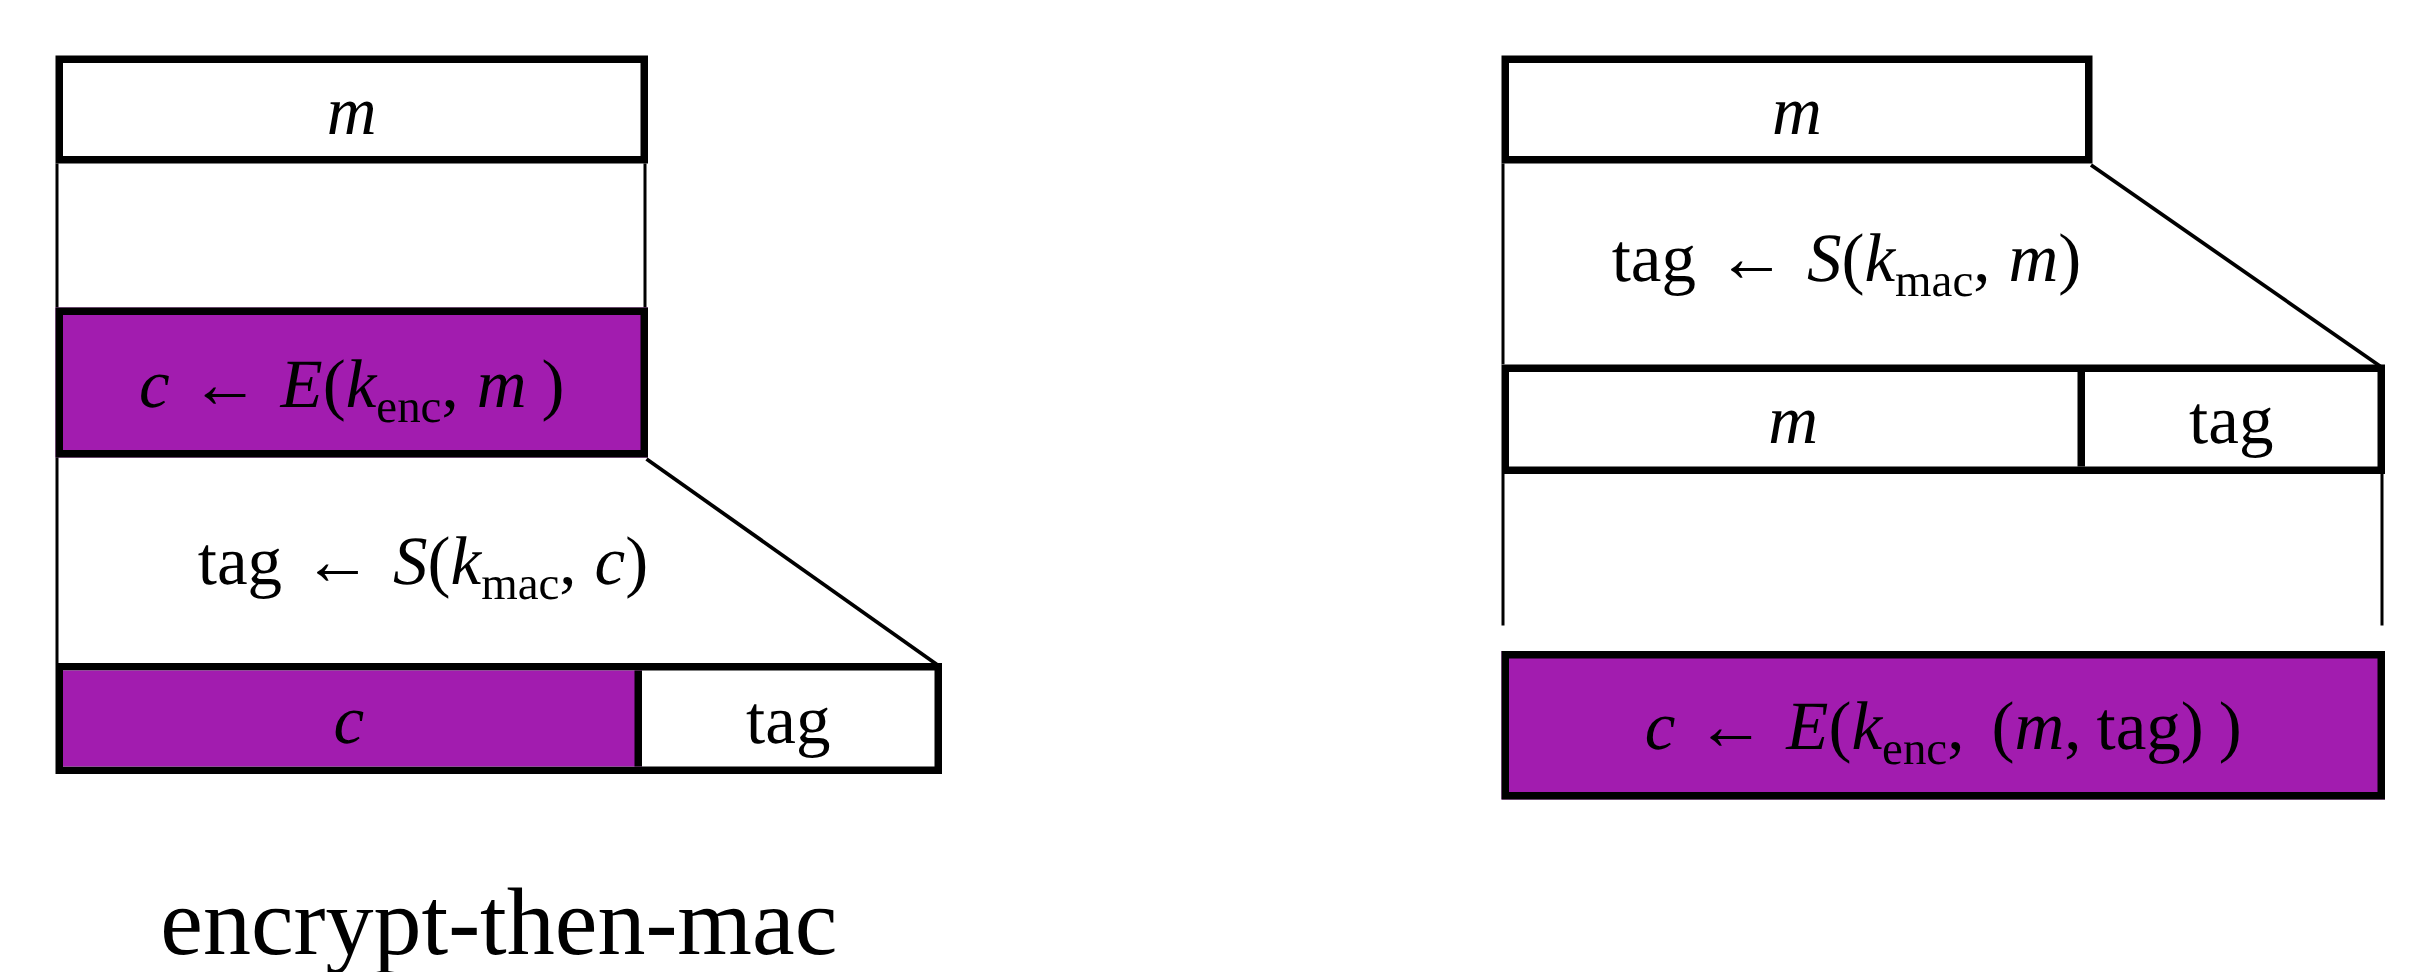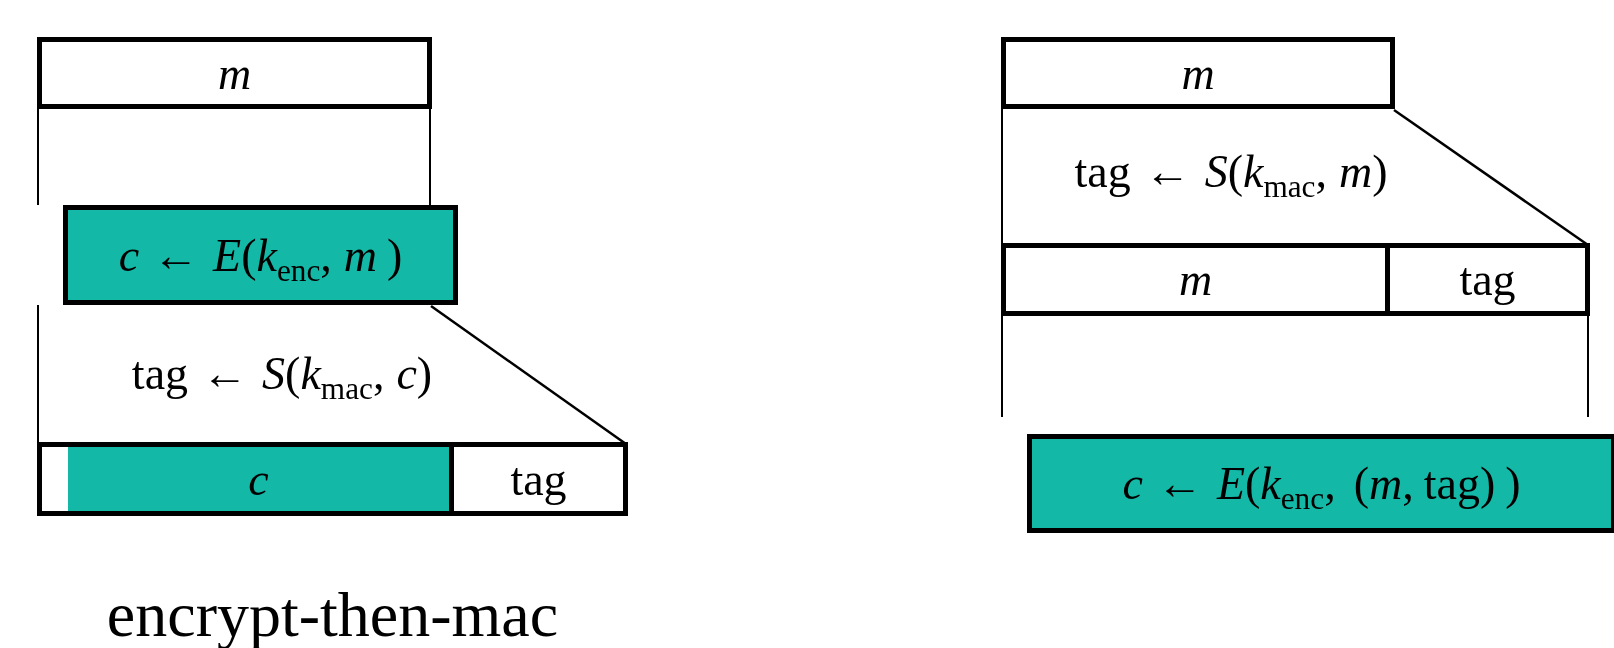--- a/index.html
+++ b/index.html
@@ -11,21 +11,21 @@
     color:#000;
     overflow:hidden;
   }
   .box{
     position:absolute;
     box-sizing:border-box;
     border:5px solid #000;
     background:#fff;
     display:flex;align-items:center;justify-content:center;
   }
-  .gray{background:#14b8a6;margin-left:26px;}
+  .gray{background:#a21caf;}
   .rowbox{
     position:absolute;
     box-sizing:border-box;
     border:5px solid #000;
     background:#fff;
     display:flex;
   }
   .cell{
     box-sizing:border-box;
     display:flex;align-items:center;justify-content:center;

